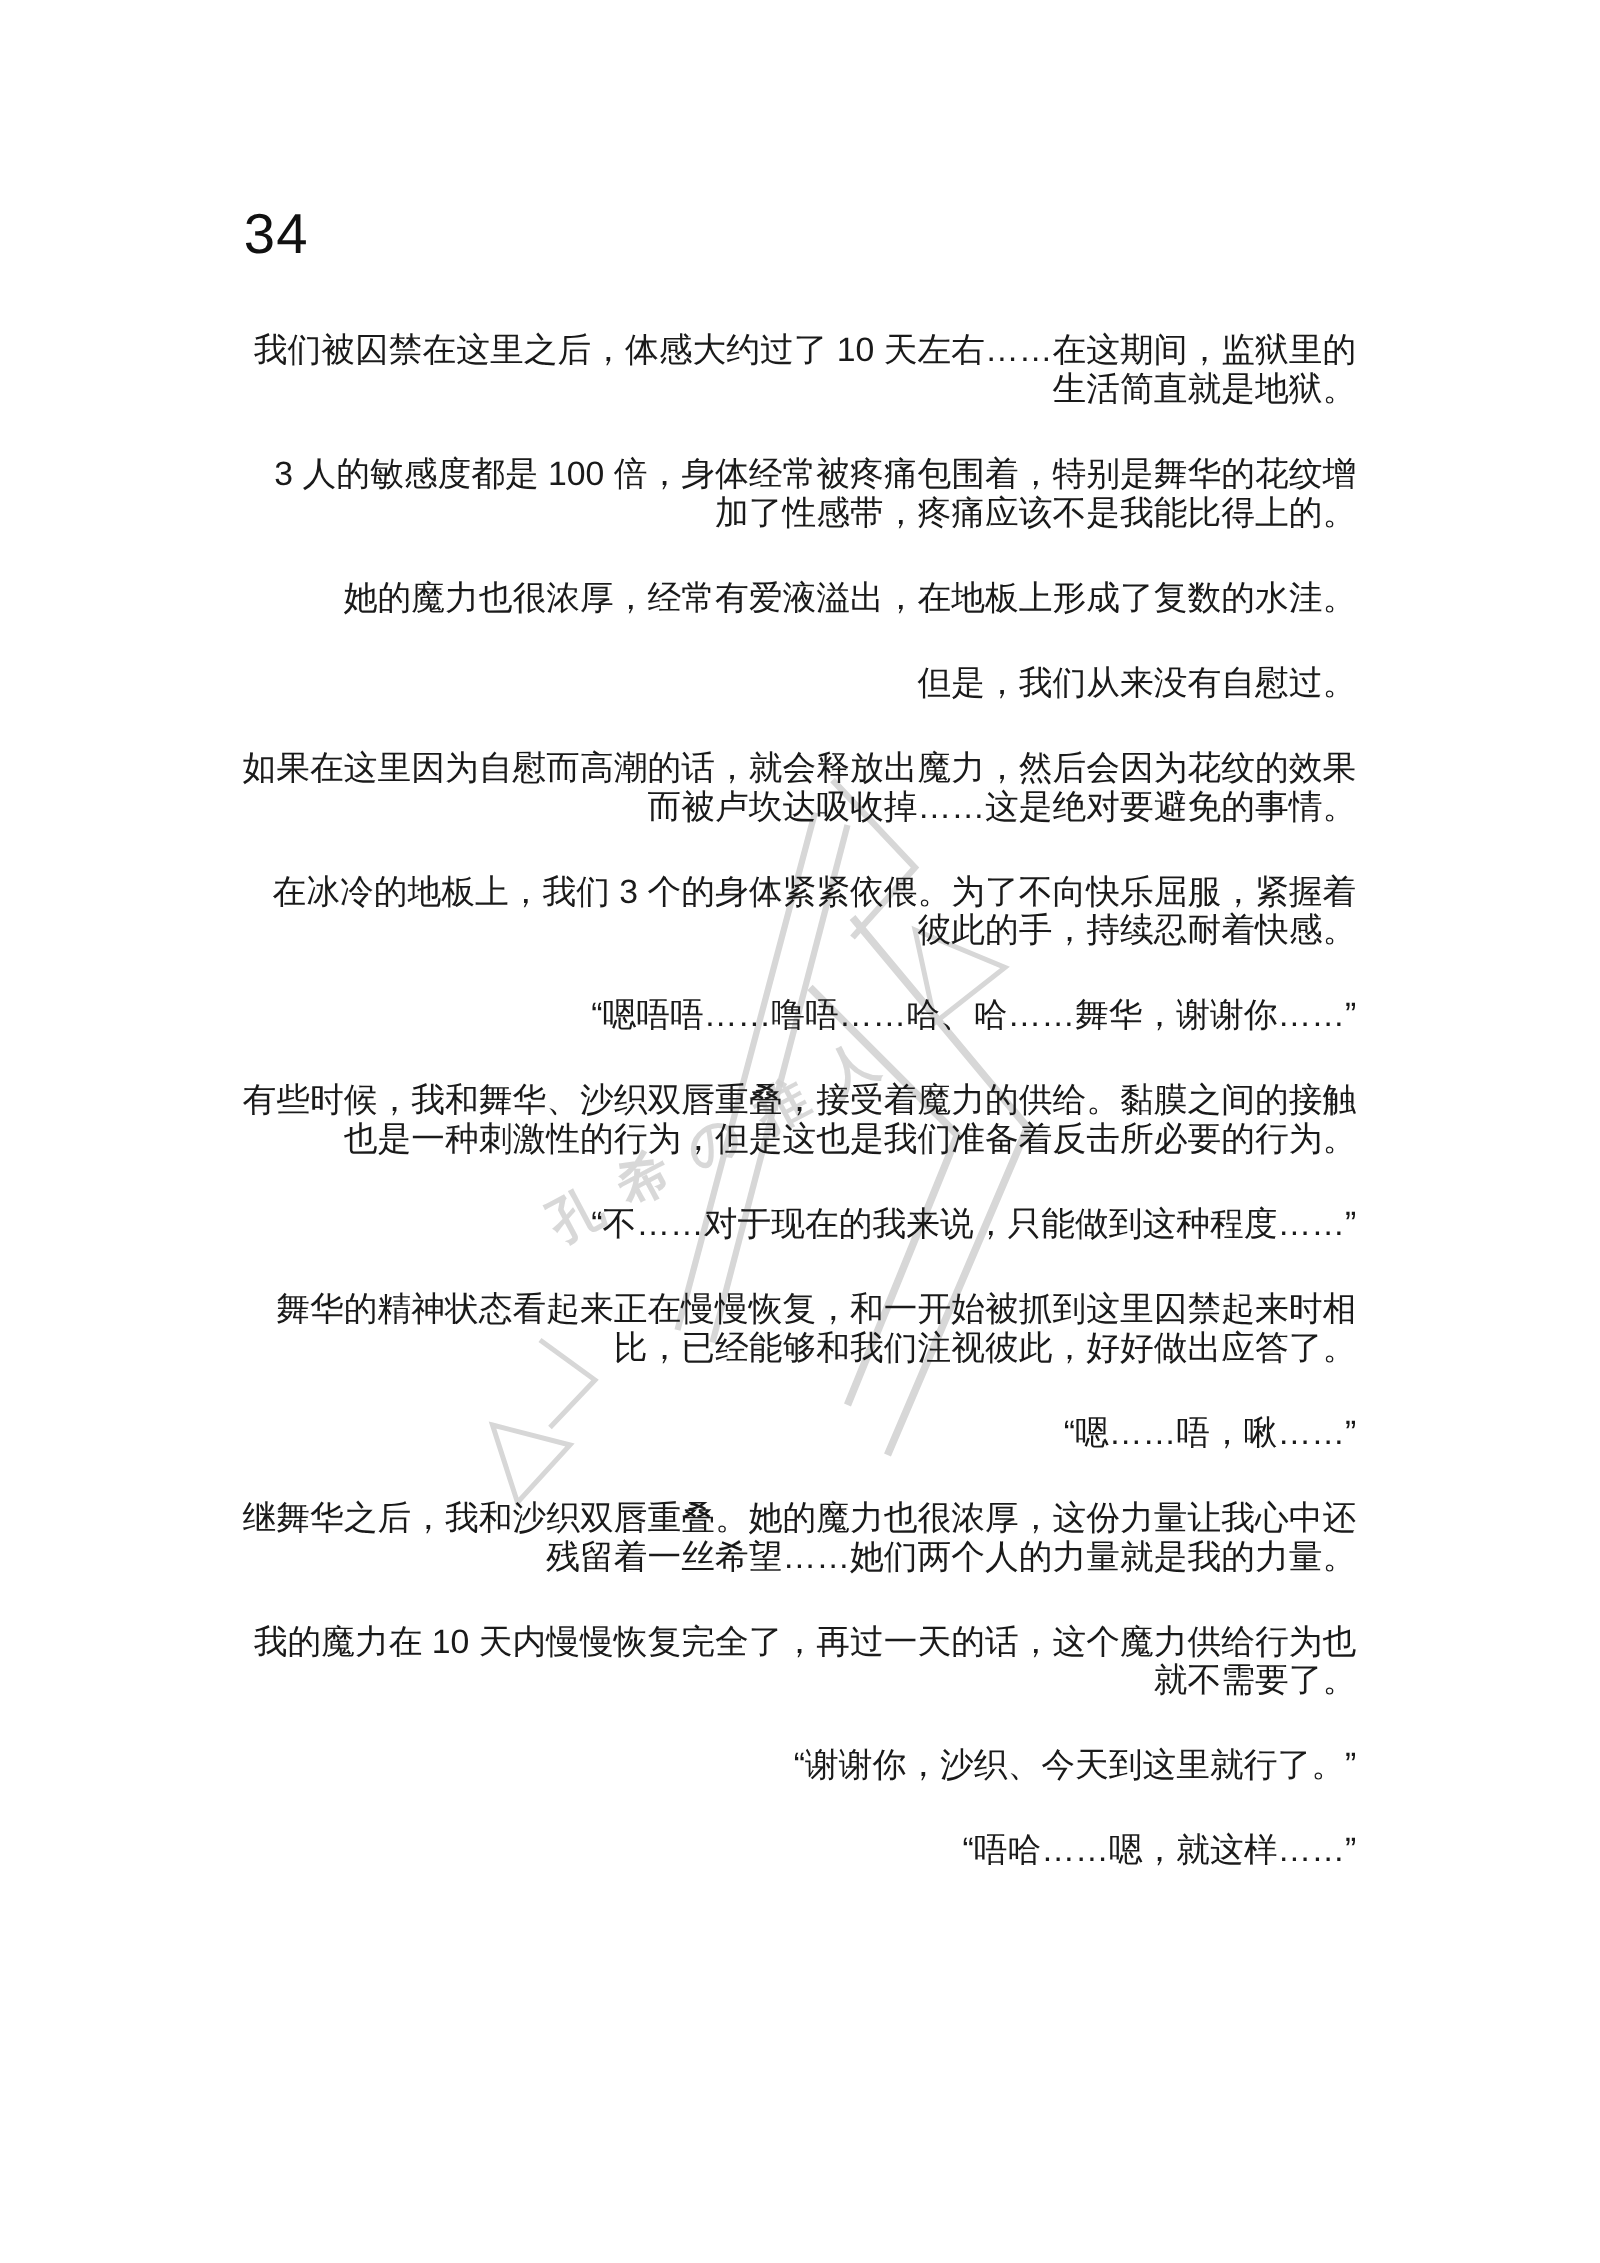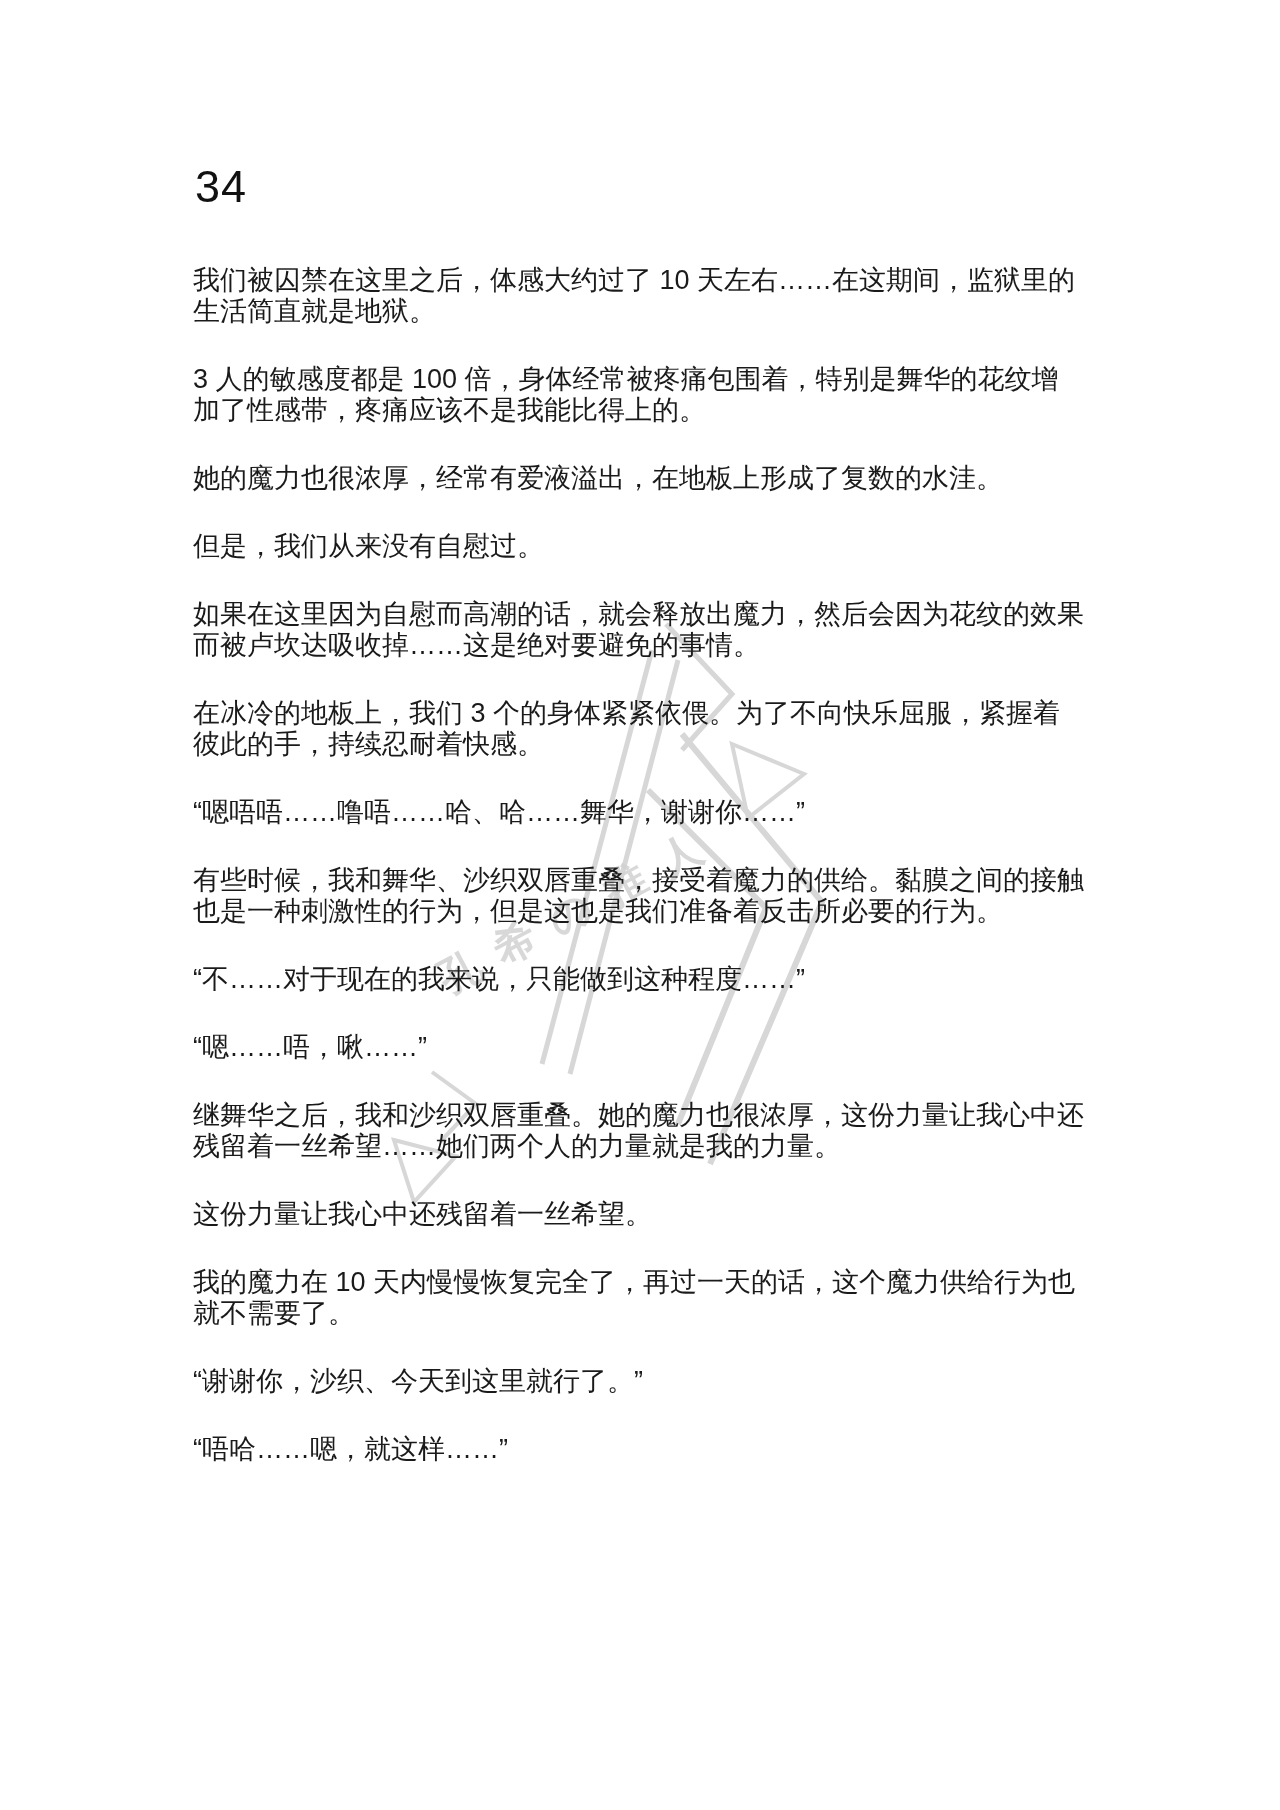--- a/index.html
+++ b/index.html
@@ -32,21 +32,21 @@
     z-index: 1;
     width: 892px;
     margin: 56px 0 0 193px;
   }
   .content p {
     margin: 0 0 37px 0;
     font-size: 27px;
     line-height: 31px;
     font-weight: 500;
     color: #1a1a1a;
-    text-align: left;
+    text-align: right;
     word-break: break-all;
   }
   
   .watermark {
     position: absolute;
     left: 380px;
     top: 600px;
     width: 460px;
     height: 620px;
     z-index: 0;
@@ -95,21 +95,21 @@
   <div class="content">
     <p>我们被囚禁在这里之后，体感大约过了 10 天左右……在这期间，监狱里的生活简直就是地狱。</p>
     <p>3 人的敏感度都是 100 倍，身体经常被疼痛包围着，特别是舞华的花纹增加了性感带，疼痛应该不是我能比得上的。</p>
     <p>她的魔力也很浓厚，经常有爱液溢出，在地板上形成了复数的水洼。</p>
     <p>但是，我们从来没有自慰过。</p>
     <p>如果在这里因为自慰而高潮的话，就会释放出魔力，然后会因为花纹的效果而被卢坎达吸收掉……这是绝对要避免的事情。</p>
     <p>在冰冷的地板上，我们 3 个的身体紧紧依偎。为了不向快乐屈服，紧握着彼此的手，持续忍耐着快感。</p>
     <p>“嗯唔唔……噜唔……哈、哈……舞华，谢谢你……”</p>
     <p>有些时候，我和舞华、沙织双唇重叠，接受着魔力的供给。黏膜之间的接触也是一种刺激性的行为，但是这也是我们准备着反击所必要的行为。</p>
     <p>“不……对于现在的我来说，只能做到这种程度……”</p>
+    <p>舞华的精神状态看起来正在慢慢恢复，和一开始被抓到这里囚禁起来时相比，已经能够和我们注视彼此，好好做出应答了。</p>
     <p>“嗯……唔，啾……”</p>
     <p>继舞华之后，我和沙织双唇重叠。她的魔力也很浓厚，这份力量让我心中还残留着一丝希望……她们两个人的力量就是我的力量。</p>
-    <p>这份力量让我心中还残留着一丝希望。</p>
     <p>我的魔力在 10 天内慢慢恢复完全了，再过一天的话，这个魔力供给行为也就不需要了。</p>
     <p>“谢谢你，沙织、今天到这里就行了。”</p>
     <p>“唔哈……嗯，就这样……”</p>
   </div>
 
 </div>
 
 </body></html>

